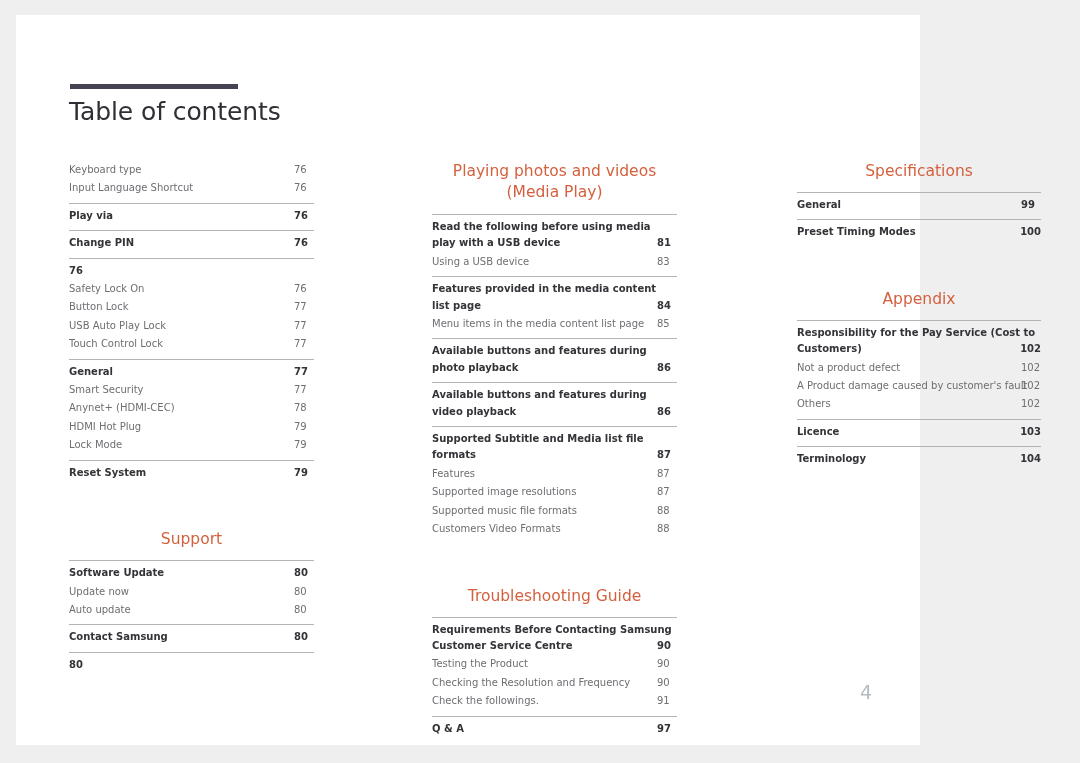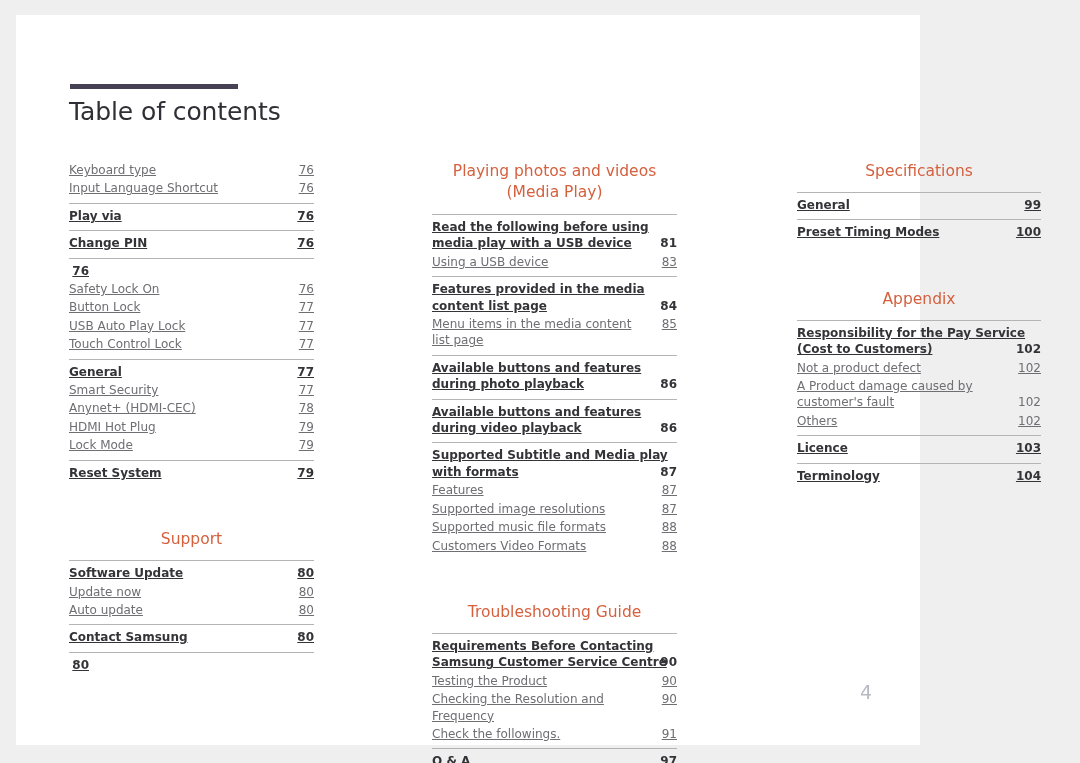--- a/index.html
+++ b/index.html
@@ -54,29 +54,27 @@
   .group {
     border-top: 1px solid #b4b4b4;
     padding-top: 3px;
     padding-bottom: 5px;
   }
   .group.no-rule { border-top: none; padding-top: 0; }
 
   .entry {
     display: flex;
     align-items: baseline;
-    font-size: 12px;
+    font-size: 10px;
     line-height: 16.4px;
     padding: 1px 0;
-    text-decoration: underline;
   }
   .entry .label { flex: 1 1 auto; padding-right: 6px; }
   .entry .pg {
     flex: 0 0 auto;
-    text-align: right;
     min-width: 20px;
     white-space: nowrap;
   }
   .entry.lvl1 { color: #333338; font-weight: 600; }
   .entry.lvl2 { color: #6e6e73; font-weight: 400; }
 
   
   .entry.wrap { display: block; position: relative; }
   .entry.wrap .label { display: block; padding-right: 0; }
   .entry.wrap .pg {
@@ -232,21 +230,21 @@
           </div>
         </div>
         <div class="group">
           <div class="entry lvl1 wrap">
             <span class="label">Available buttons and features during video playback</span>
             <span class="pg">86</span>
           </div>
         </div>
         <div class="group">
           <div class="entry lvl1 wrap">
-            <span class="label">Supported Subtitle and Media play with formats</span>
+            <span class="label">Supported Subtitle and Media list file formats</span>
             <span class="pg">87</span>
           </div>
           <div class="entry lvl2">
             <span class="label">Features</span>
             <span class="pg">87</span>
           </div>
           <div class="entry lvl2">
             <span class="label">Supported image resolutions</span>
             <span class="pg">87</span>
           </div>

